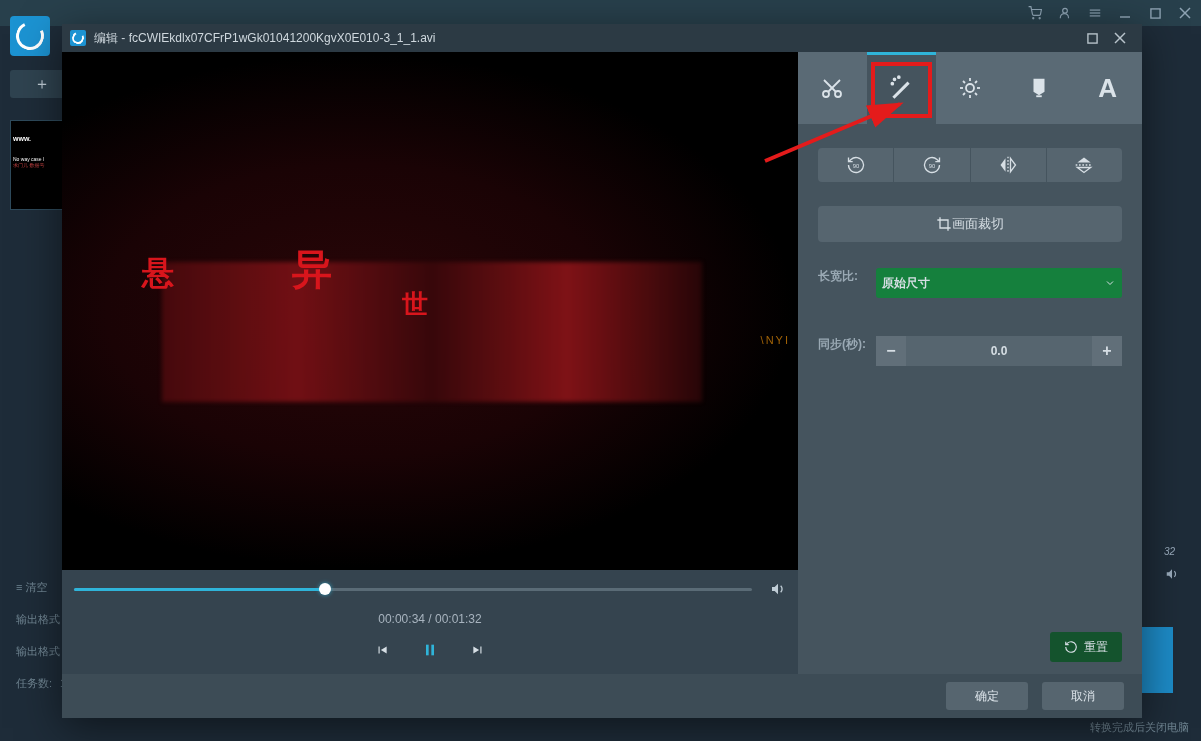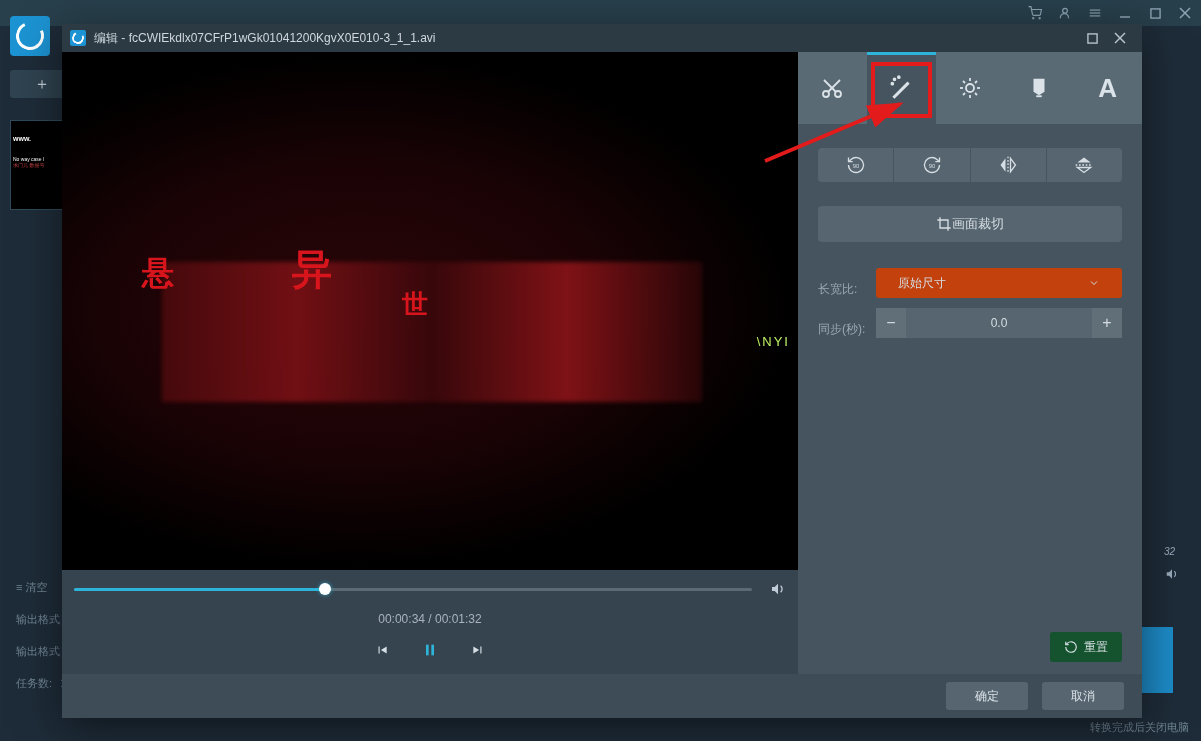--- a/index.html
+++ b/index.html
@@ -29,21 +29,21 @@
 .dlg-body { flex: 1; display: flex; }
 .preview-col { width: 736px; display: flex; flex-direction: column; background: #000; position: relative; }
 .video-area { flex: 1; position: relative; background: #000; overflow: hidden; }
 .video-bg { position: absolute; inset: 0; background: radial-gradient(ellipse at 40% 50%, #2a0608 0%, #1a0305 40%, #000 70%); }
 .video-red { position: absolute; left: 100px; top: 210px; width: 540px; height: 140px; background: linear-gradient(90deg, #4a0a0d, #7a1116, #3a080b, #8a1418, #2a0608); filter: blur(2px); opacity: 0.9; }
 .video-text { position: absolute; left: 0; right: 0; top: 260px; text-align: center; color: #fff; font-size: 48px; font-weight: bold; font-style: italic; letter-spacing: -1px; text-shadow: 2px 2px 4px rgba(0,0,0,.8); }
 .video-cjk { position: absolute; color: #d8151c; font-size: 32px; font-weight: bold; filter: blur(0.5px); }
 .cjk1 { left: 80px; top: 200px; }
 .cjk2 { left: 230px; top: 190px; font-size: 40px; }
 .cjk3 { left: 340px; top: 235px; font-size: 26px; }
-.video-anyi { position: absolute; right: 8px; top: 282px; color: #bef264; font-size: 13px; letter-spacing: 2px; }
+.video-anyi { position: absolute; right: 8px; top: 282px; color: #a16207; font-size: 11px; letter-spacing: 2px; }
 
 .controls { background: #35444f; padding: 12px 12px 14px; }
 .timeline { position: relative; height: 14px; margin-bottom: 16px; display: flex; align-items: center; }
 .track { height: 3px; background: #5a6b76; flex: 1; position: relative; border-radius: 2px; }
 .track .prog { position: absolute; left: 0; top: 0; bottom: 0; width: 37%; background: #2fb4d9; border-radius: 2px; }
 .track .knob { position: absolute; left: 37%; top: 50%; width: 12px; height: 12px; background: #fff; border-radius: 50%; transform: translate(-50%, -50%); box-shadow: 0 0 4px rgba(47,180,217,.8); }
 .vol-icon { margin-left: 18px; color: #c0cdd6; }
 .time-text { text-align: center; color: #a8b4bf; font-size: 12px; margin-bottom: 14px; }
 .playbtns { display: flex; gap: 28px; justify-content: center; align-items: center; }
 .playbtns .pb { width: 20px; height: 20px; display: flex; align-items: center; justify-content: center; color: #d6dee4; }
@@ -55,23 +55,23 @@
 .tool-tab.active::before { content: ""; position: absolute; top: 0; left: 0; right: 0; height: 3px; background: #2fb4d9; }
 .tool-tab .hl { position: absolute; inset: 10px 4px 6px 4px; border: 4px solid #e41b1b; pointer-events: none; }
 
 .panel-body { padding: 24px 20px 12px; flex: 1; position: relative; }
 .rot-row { display: flex; gap: 0; border-radius: 4px; overflow: hidden; margin-bottom: 24px; }
 .rot-btn { flex: 1; height: 34px; background: #56656f; display: flex; align-items: center; justify-content: center; color: #d6dee4; border-right: 1px solid #45545e; }
 .rot-btn:last-child { border-right: none; }
 
 .crop-btn { width: 100%; height: 36px; background: #56656f; border-radius: 4px; display: flex; align-items: center; justify-content: center; color: #d6dee4; font-size: 13px; margin-bottom: 26px; }
 
-.form-row { display: flex; align-items: flex-end; gap: 10px; margin-bottom: 10px; }
+.form-row { display: flex; align-items: flex-start; gap: 10px; margin-bottom: 38px; font-weight: bold; }
 .form-row .lbl { width: 48px; color: #9aa9b4; font-size: 12px; }
-.select { flex: 1; height: 30px; background: #c2410c; border-radius: 3px; display: flex; align-items: center; padding: 0 22px; color: #d6dee4; justify-content: space-between; font-size: 12px; }
+.select { flex: 1; height: 30px; background: #15803d; border-radius: 3px; display: flex; align-items: center; padding: 0 6px; color: #d6dee4; justify-content: space-between; font-size: 12px; }
 .stepper { flex: 1; height: 30px; display: flex; background: #56656f; border-radius: 3px; align-items: center; color: #d6dee4; }
 .stepper .sb { width: 30px; height: 30px; display: flex; align-items: center; justify-content: center; background: #616f79; font-size: 16px; }
 .stepper .sv { flex: 1; text-align: center; font-size: 12px; }
 
 .reset-btn { position: absolute; right: 20px; bottom: 12px; height: 30px; padding: 0 14px; background: #14532d; border-radius: 3px; display: flex; align-items: center; gap: 6px; color: #d6dee4; font-size: 12px; }
 
 .dlg-footer { height: 44px; background: #3d4c56; display: flex; align-items: center; justify-content: flex-end; padding-right: 18px; gap: 14px; }
 .dlg-footer .fbtn { width: 82px; height: 28px; background: #56656f; border-radius: 3px; display: flex; align-items: center; justify-content: center; color: #dbe3e9; font-size: 12px; }
 
 .bottom-text-behind { position: absolute; right: 12px; bottom: 6px; color: #6f8491; font-size: 11px; }

